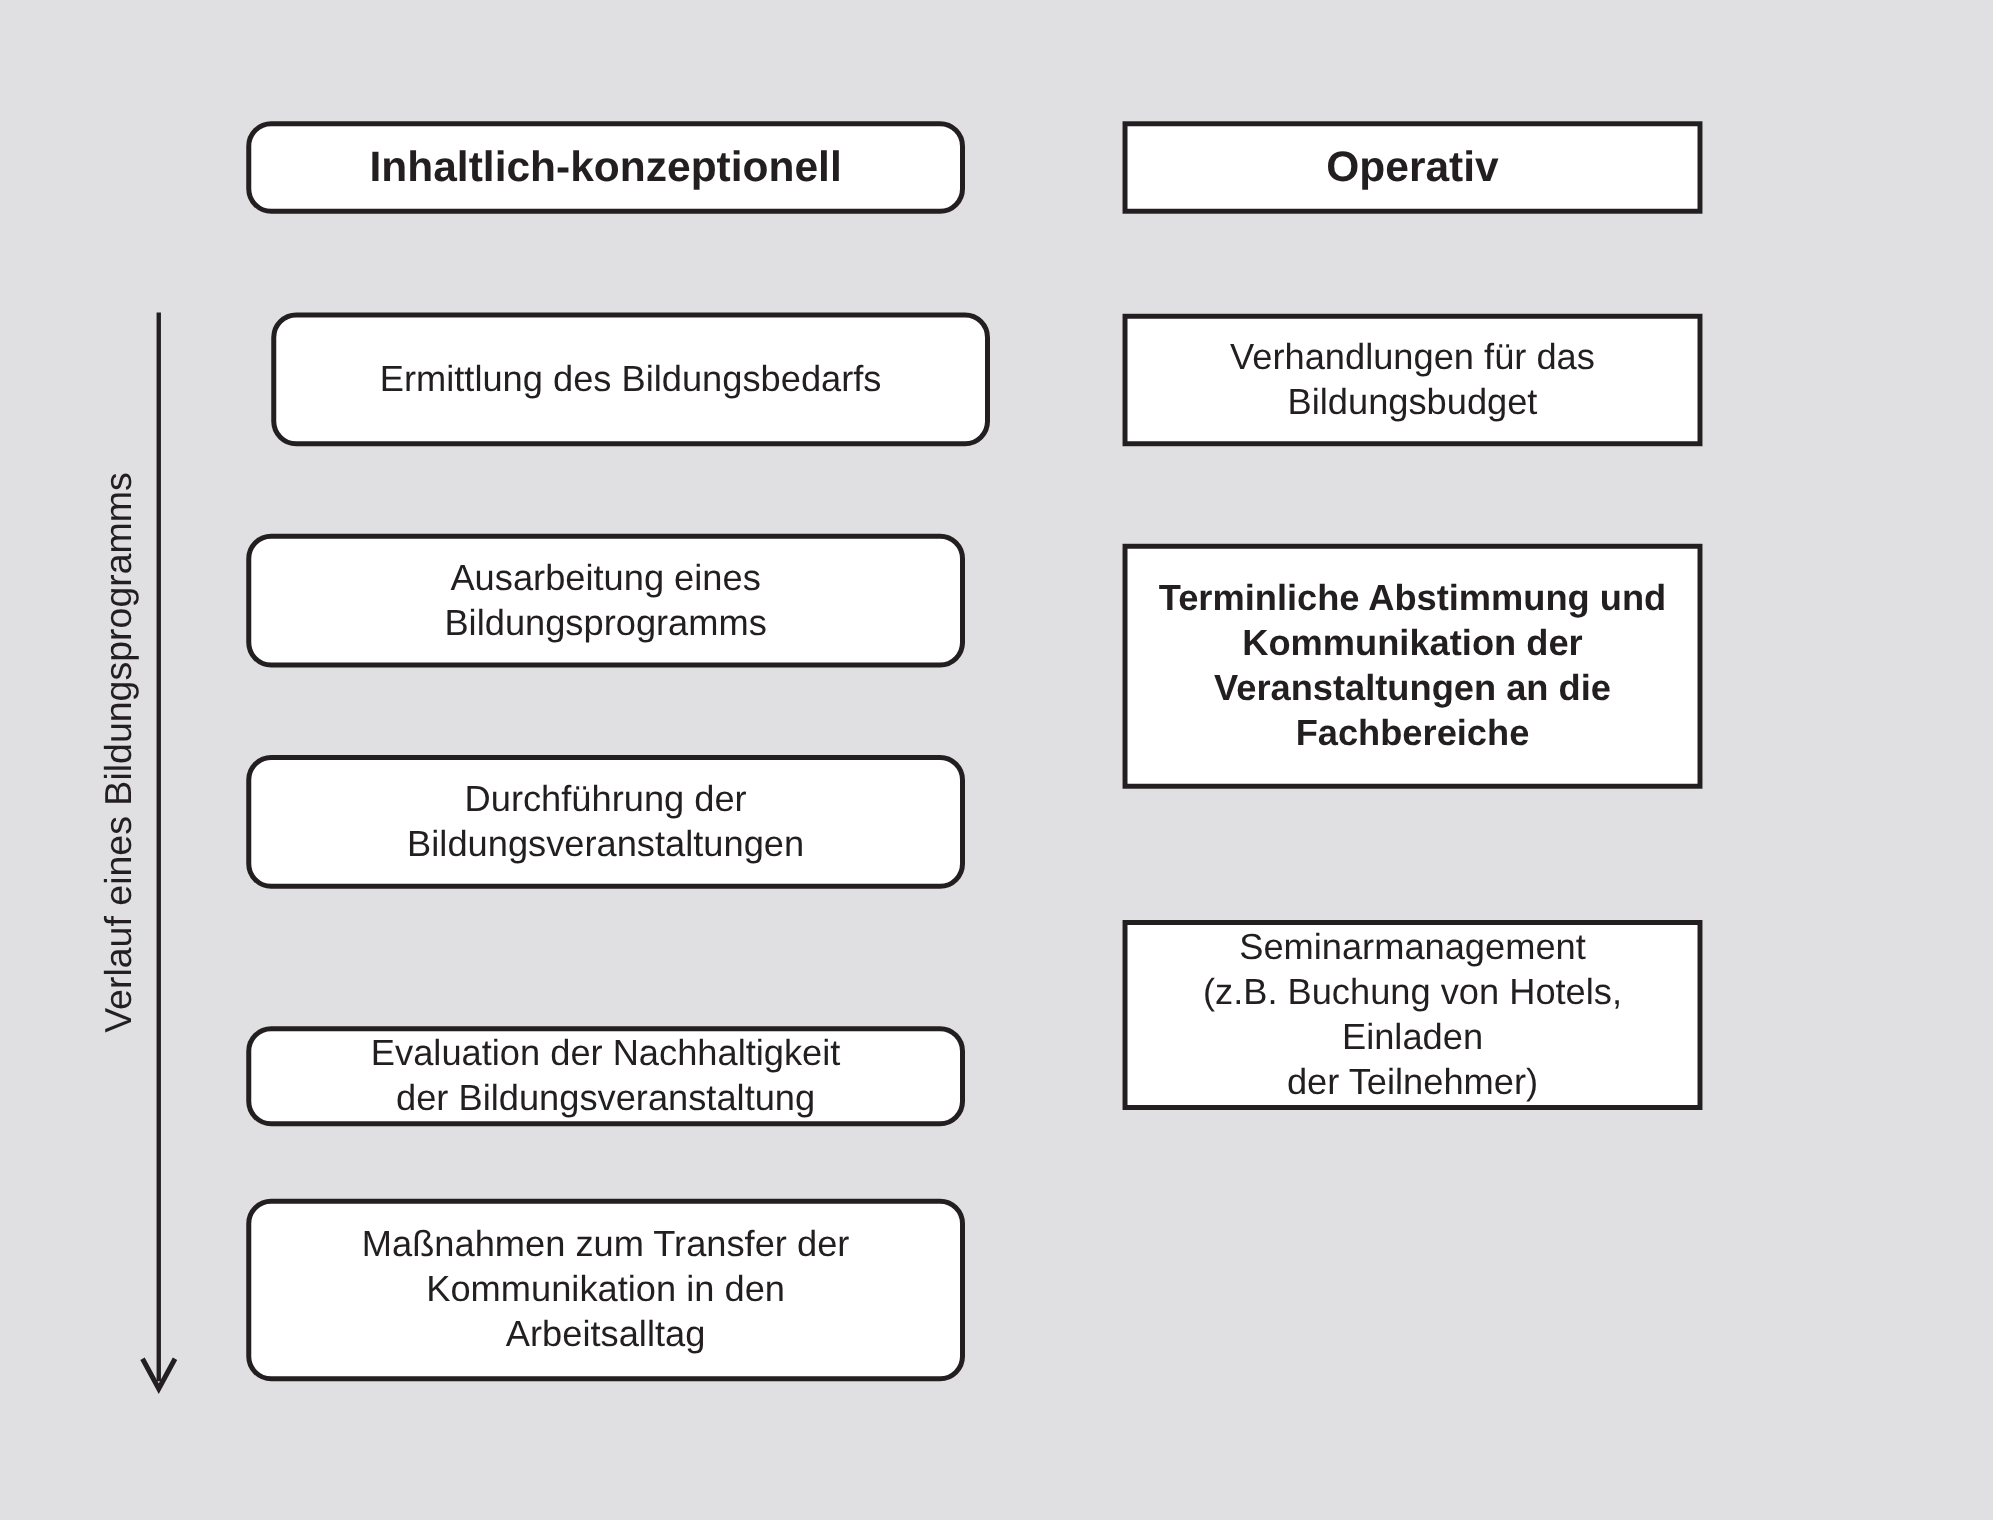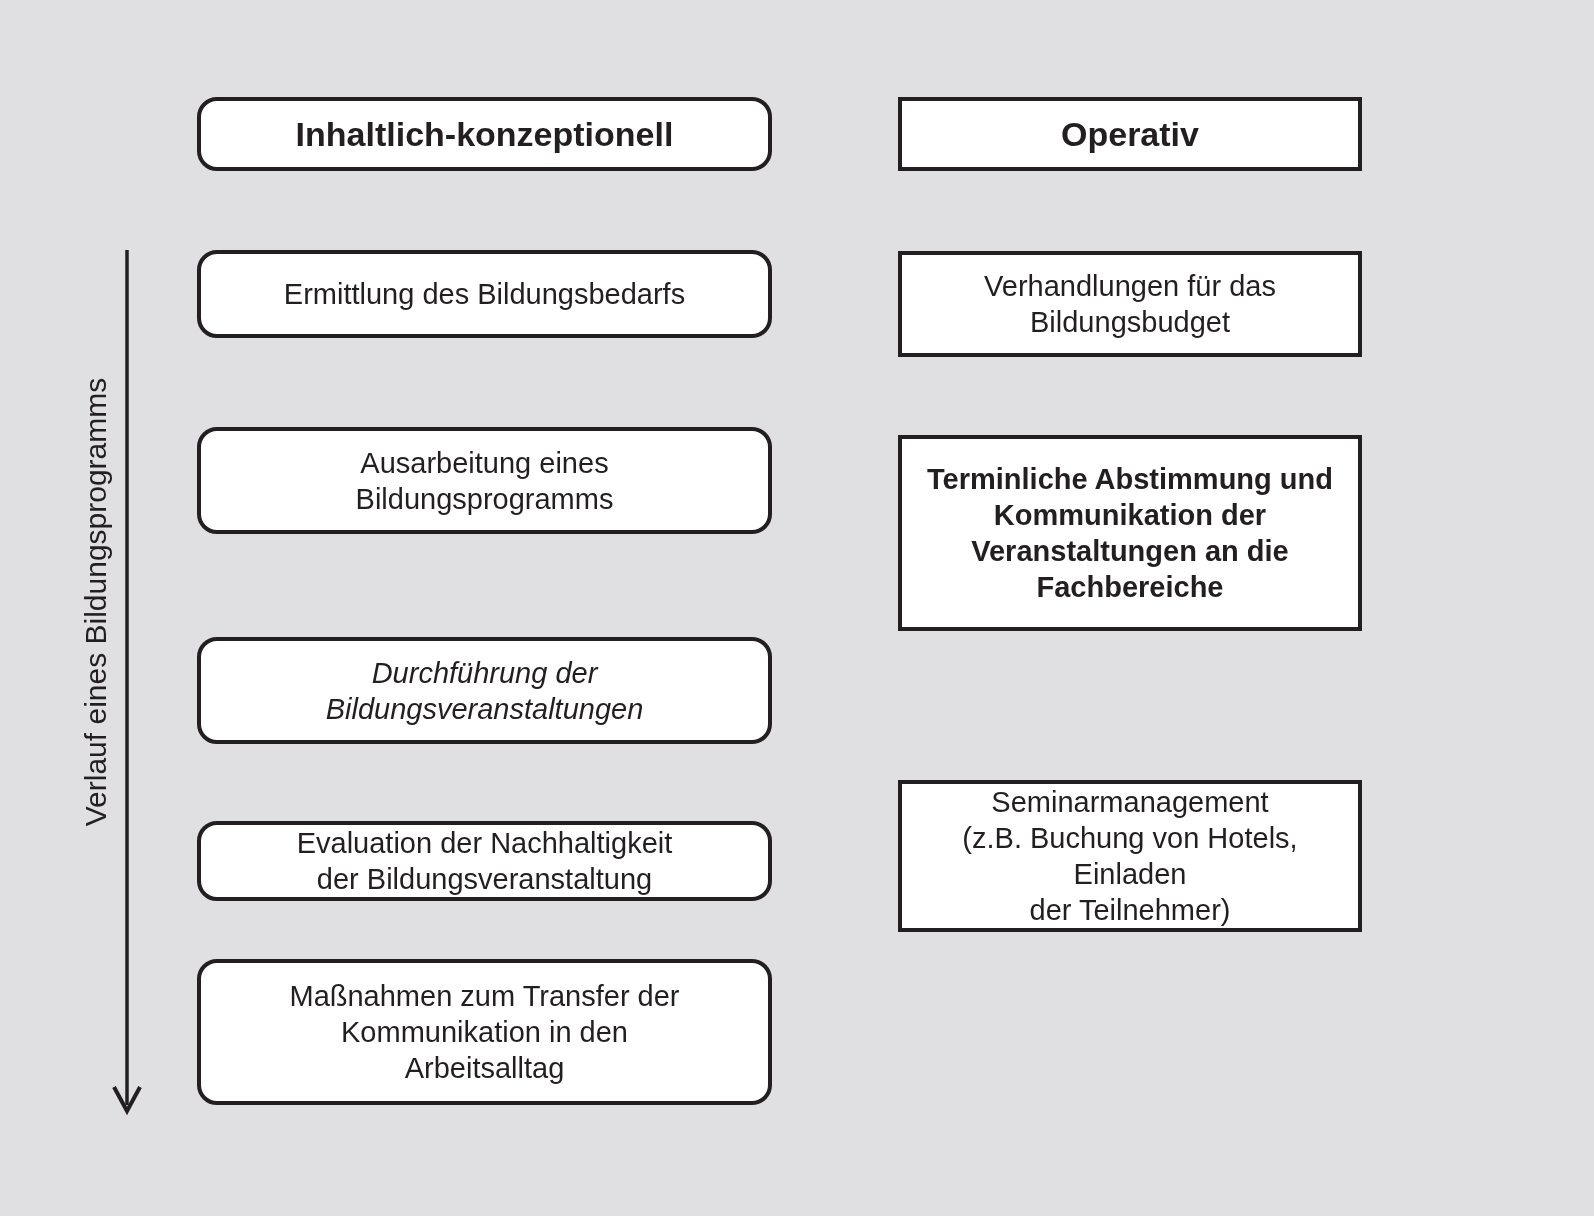--- a/index.html
+++ b/index.html
@@ -32,28 +32,28 @@
   .header {
     font-weight: bold;
     font-size: 34px;
     line-height: 40px;
   }
   
   .col-l { left: 197px; width: 575px; border-radius: 20px; }
   .col-r { left: 898px; width: 464px; }
 
   .hdr     { top: 97px;  height: 74px;  }
-  .lb1     { top: 250px; height: 88px; }
+  .lb1     { top: 250px; height: 107px; margin-left: 20px; }
   .lb2     { top: 427px; height: 107px; }
-  .lb3     { top: 637px; height: 107px; font-style: italic; }
+  .lb3     { top: 604px; height: 107px; }
   .lb4     { top: 821px; height: 80px; }
   .lb5     { top: 959px; height: 146px; }
   .rb1     { top: 251px; height: 106px; }
   .rb2     { top: 435px; height: 196px; font-weight: bold; }
-  .rb3     { top: 780px; height: 152px; }
+  .rb3     { top: 736px; height: 152px; }
 
   .axis-label {
     position: absolute;
     left: 96px;
     top: 602px;
     transform: translate(-50%, -50%) rotate(-90deg);
     white-space: nowrap;
     font-size: 30px;
     color: #231f20;
   }

